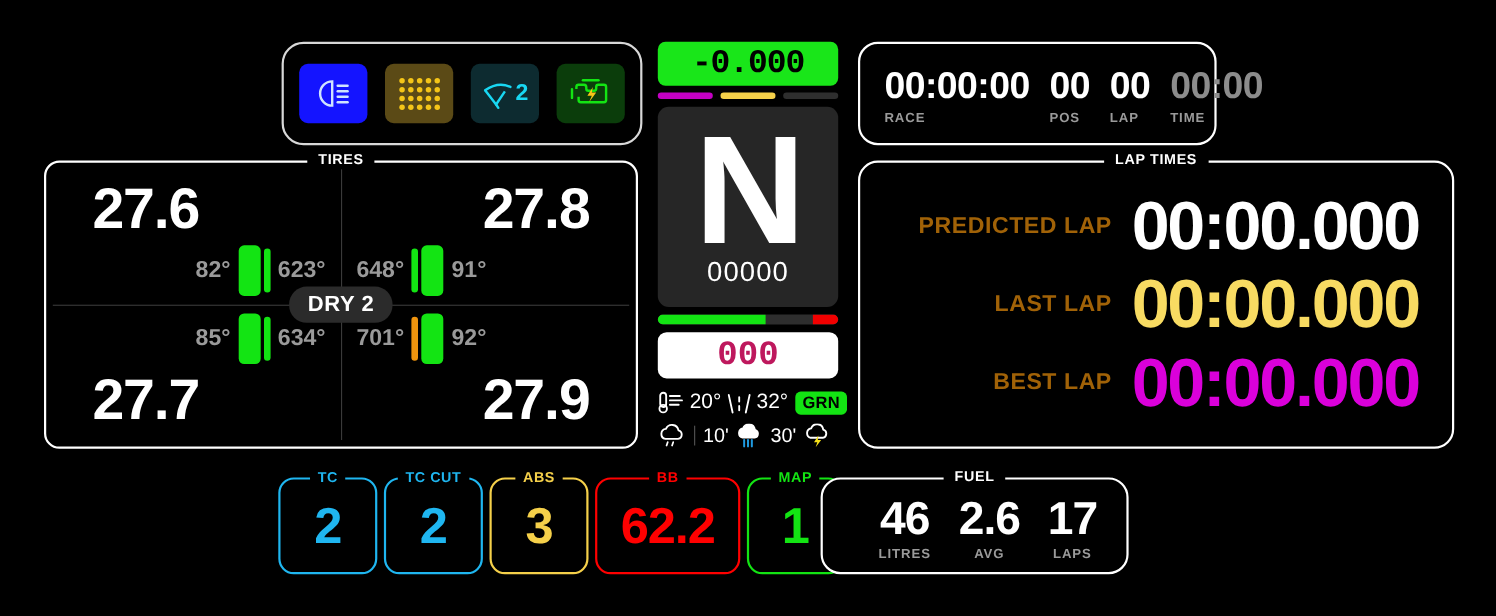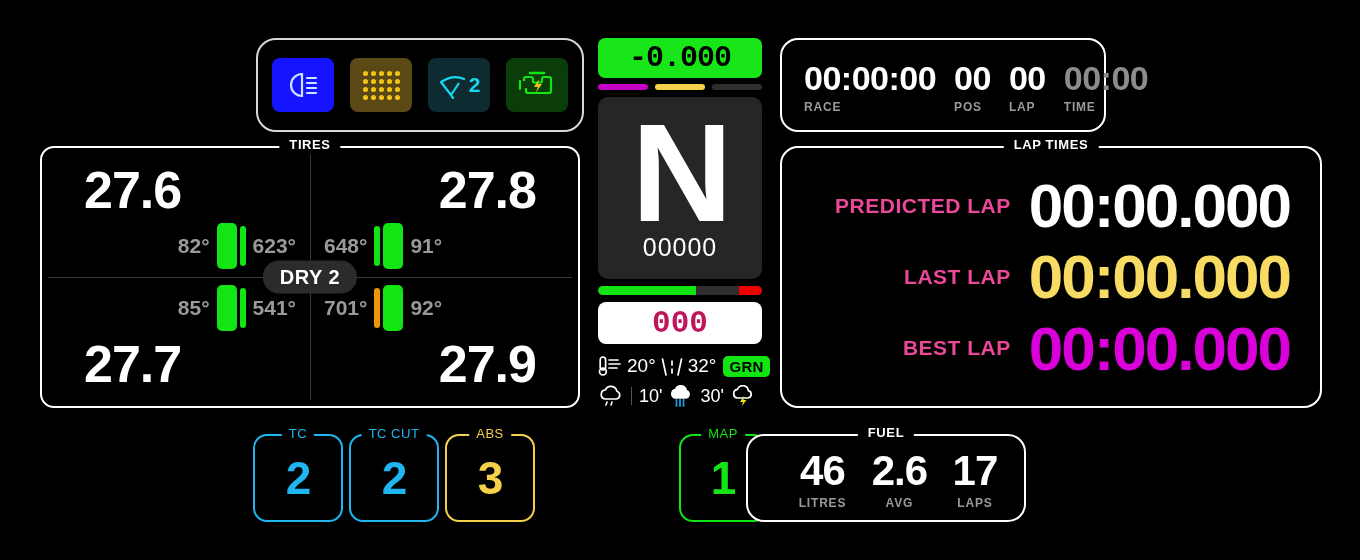--- a/index.html
+++ b/index.html
@@ -164,38 +164,38 @@
   .race-stat { display:flex; flex-direction:column; }
   .race-stat .big { font-size:34px; font-weight:bold; color:#fff; line-height:1; letter-spacing:-.5px; }
   .race-stat .big.dim { color:#8c8c8c; }
   .race-stat .lbl { font-size:12px; font-weight:bold; color:#9a9a9a; letter-spacing:.8px; margin-top:5px; }
   .race-stat.right { margin-left:auto; }
 
   
   #lap-panel { left:780px; top:146px; width:542px; height:262px; }
   .lap-rows { display:flex; flex-direction:column; justify-content:center; height:100%; padding:6px 30px 6px 0; gap:6px; }
   .lap-row { display:flex; align-items:center; justify-content:flex-end; gap:18px; }
-  .lap-label { font-size:21px; font-weight:bold; color:#ec4899; letter-spacing:.5px; text-align:right; }
+  .lap-label { font-size:21px; font-weight:bold; color:#a16207; letter-spacing:.5px; text-align:right; }
   .lap-time { font-size:62px; font-weight:bold; letter-spacing:-2px; line-height:1.05; }
   .lap-time.predicted { color:#fff; }
   .lap-time.last      { color:#f8db62; }
   .lap-time.best      { color:#da00da; }
 
   
   .ctrl {
     position:absolute; top:434px; height:88px;
     border:2px solid; border-radius:14px;
     display:flex; align-items:center; justify-content:center;
     background:#000;
   }
   .ctrl > .legend {
     position:absolute; top:-10px; left:50%;
     transform:translateX(-50%);
     background:#000; padding:0 7px;
-    font-size:13px; font-weight:normal; letter-spacing:.5px;
+    font-size:13px; font-weight:bold; letter-spacing:.5px;
     white-space:nowrap;
   }
   .ctrl .val { font-size:46px; font-weight:bold; letter-spacing:-1px; }
   #ctrl-tc     { left:253px; width:90px;  border-color:#1fb6f0; }
   #ctrl-tccut  { left:349px; width:90px;  border-color:#1fb6f0; }
   #ctrl-abs    { left:445px; width:90px;  border-color:#f5d04a; }
   #ctrl-bb     { left:541px; width:132px; border-color:#ff0000; }
   #ctrl-map    { left:679px; width:88px;  border-color:#13e413; }
   .c-cyan   { color:#1fb6f0; }
   .c-yellow { color:#f5d04a; }
@@ -307,21 +307,21 @@
         </div>
       </div>
 
       <div class="tire-quad q-rl">
         <div class="temp-row">
           <span class="temp-val">85°</span>
           <span class="tire-vis">
             <span class="tire-block"></span>
             <span class="tire-edge"></span>
           </span>
-          <span class="temp-val">541°</span>
+          <span class="temp-val">634°</span>
         </div>
         <div class="tire-press">27.7</div>
       </div>
 
       <div class="tire-quad q-rr">
         <div class="temp-row">
           <span class="temp-val">701°</span>
           <span class="tire-vis">
             <span class="tire-edge warn"></span>
             <span class="tire-block"></span>
@@ -451,20 +451,24 @@
     <span class="val c-cyan">2</span>
   </div>
   <div class="ctrl" id="ctrl-tccut">
     <span class="legend c-cyan">TC CUT</span>
     <span class="val c-cyan">2</span>
   </div>
   <div class="ctrl" id="ctrl-abs">
     <span class="legend c-yellow">ABS</span>
     <span class="val c-yellow">3</span>
   </div>
+  <div class="ctrl" id="ctrl-bb">
+    <span class="legend c-red">BB</span>
+    <span class="val c-red">62.2</span>
+  </div>
   <div class="ctrl" id="ctrl-map">
     <span class="legend c-green">MAP</span>
     <span class="val c-green">1</span>
   </div>
 
   <div class="panel" id="fuel-panel">
     <span class="legend">FUEL</span>
     <div class="fuel-inner">
       <div class="fuel-stat">
         <span class="big">46</span>

